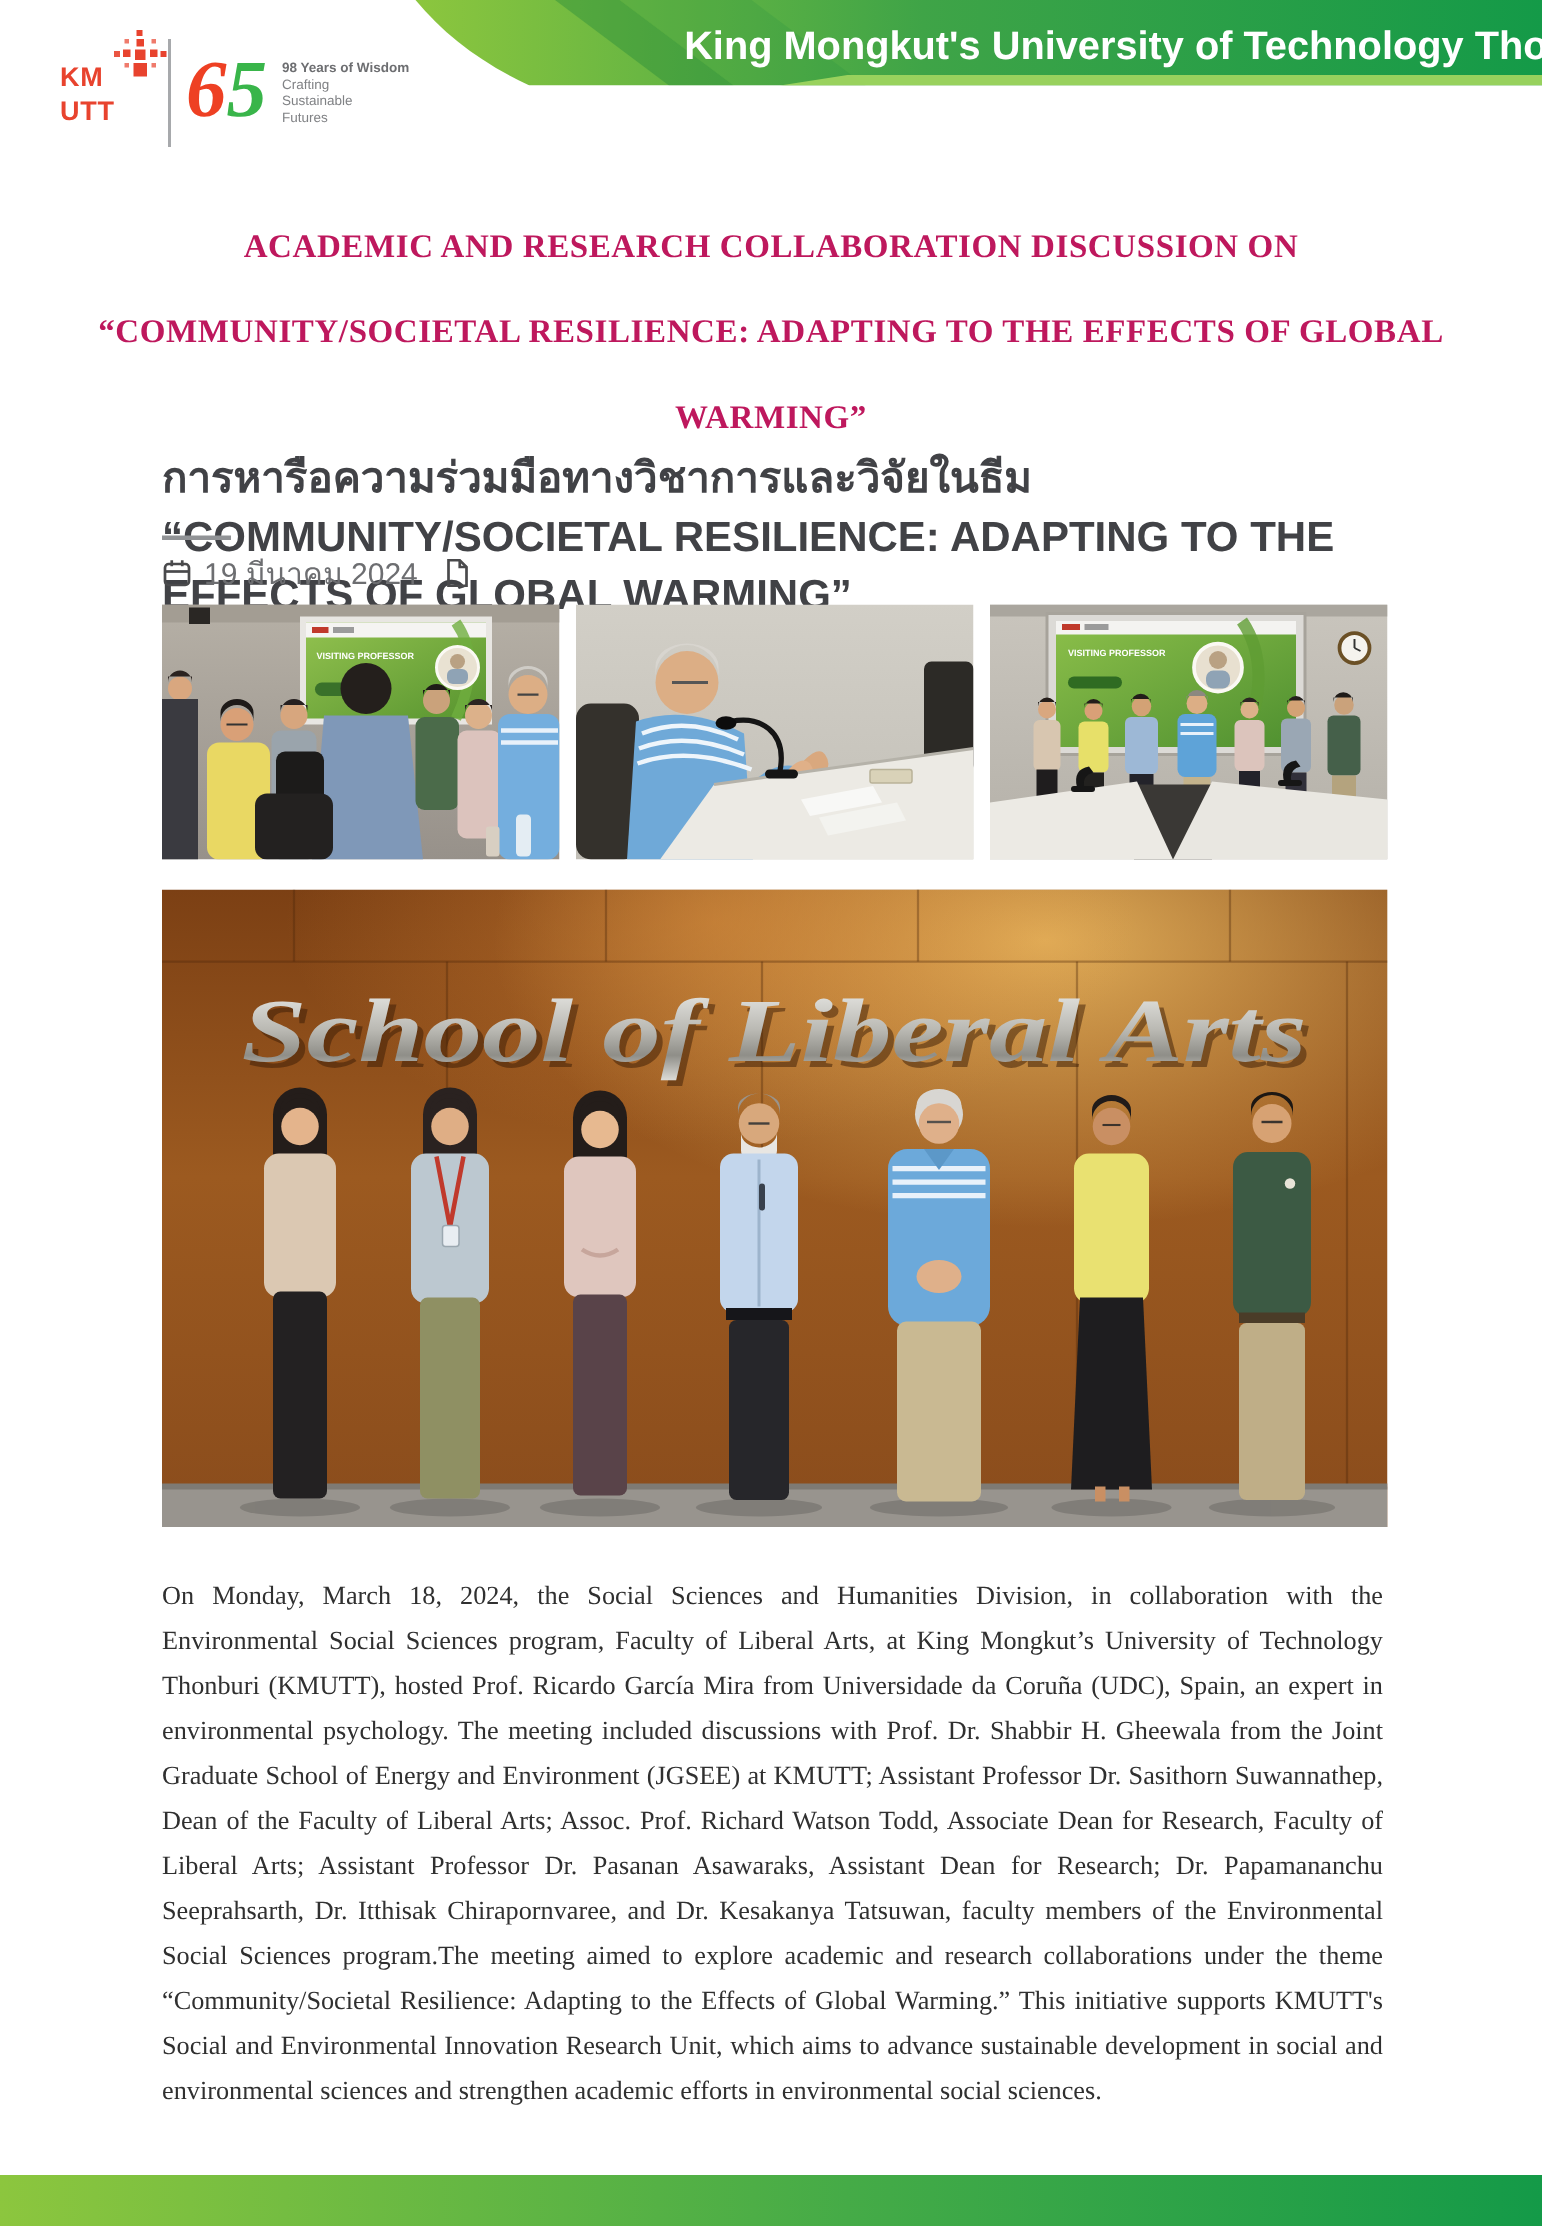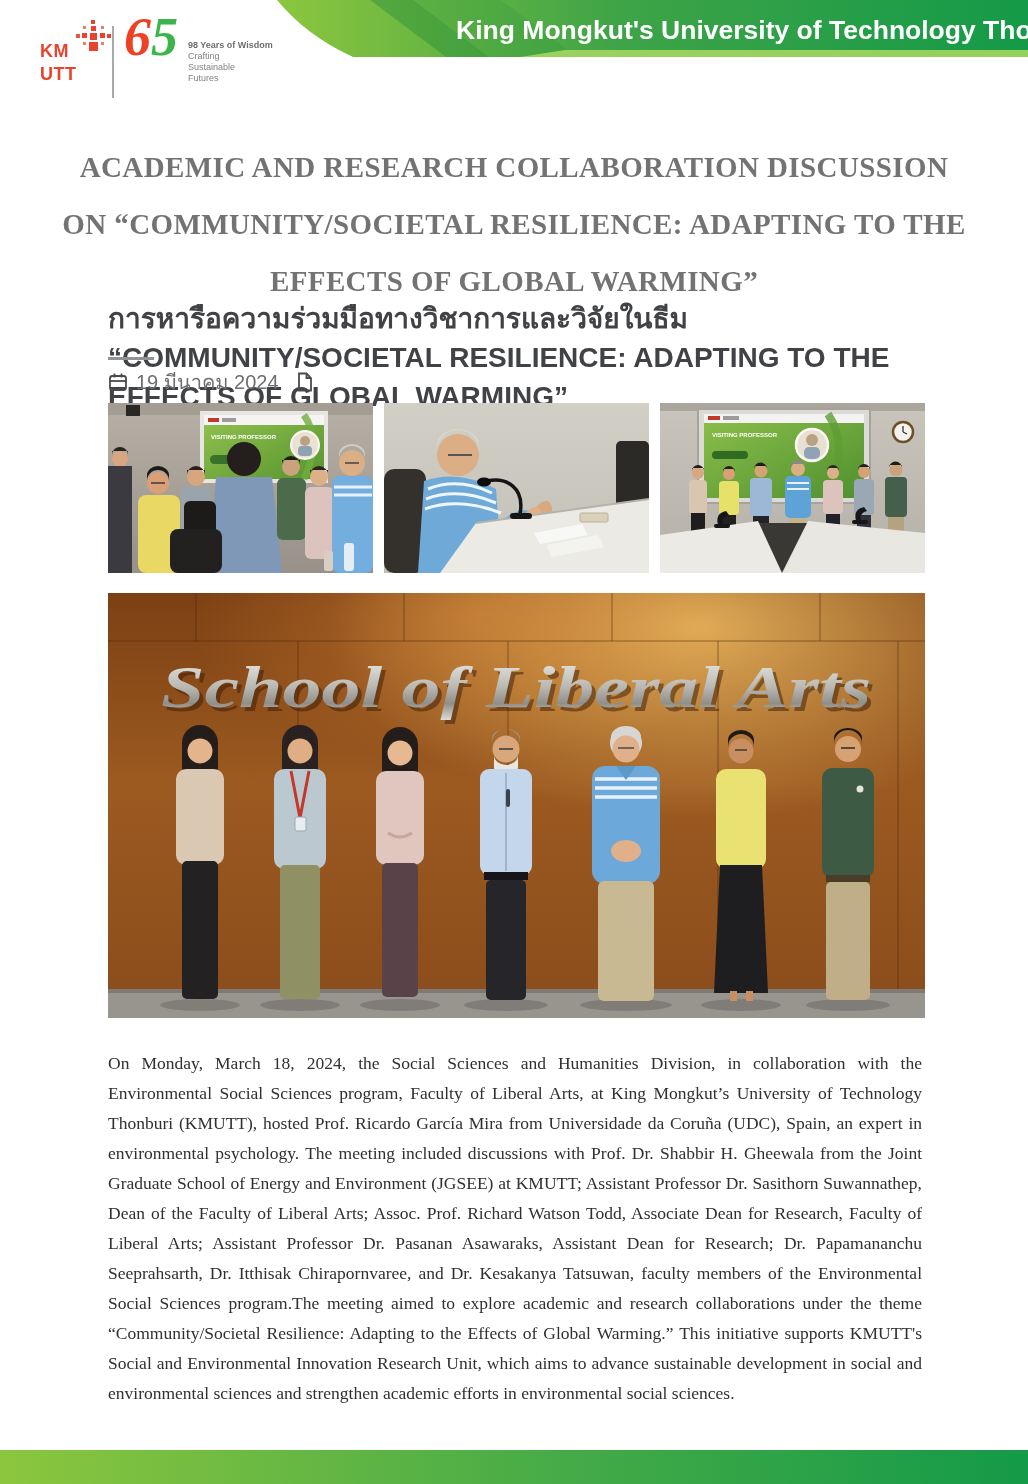--- a/index.html
+++ b/index.html
@@ -6,33 +6,33 @@
   .page{position:relative;width:1028px;height:1484px;background:#ffffff;overflow:hidden;
         font-family:"Liberation Sans",sans-serif;}
 
   
   .logo-block{position:absolute;left:20px;top:12px;height:92px;display:flex;align-items:flex-start;}
   .kmutt-mark{position:relative;width:92px;height:92px;}
   .kmutt-letters{position:absolute;left:4px;top:28px;color:#e8432e;font-weight:bold;
                  font-size:18px;line-height:23px;letter-spacing:.5px;margin-left:16px;}
   .kmutt-cross{position:absolute;left:56px;top:8px;}
   .logo-divider{width:2px;height:72px;background:#a7a9ac;margin:14px 10px 0 0;}
-  .logo65{font-style:italic;font-weight:bold;font-size:54px;line-height:50px;
+  .logo65{margin-top:22px;font-style:italic;font-weight:bold;font-size:54px;line-height:50px;
           font-family:"Liberation Serif",serif;}
   .logo65 .six{color:#ee4023;}
   .logo65 .five{color:#39b54a;}
   .logo-tagline{margin:28px 0 0 10px;font-size:9px;line-height:11px;color:#808285;}
   .logo-tagline .bold{font-weight:bold;color:#6d6e71;}
 
   .banner{position:absolute;top:0;right:0;width:763px;height:57px;}
 
   
   .title-en{position:absolute;left:58px;right:58px;top:120px;text-align:center;
-            font-family:"Liberation Serif",serif;font-weight:bold;font-size:29px;
-            line-height:57px;color:#737373;letter-spacing:.4px;}
+            font-family:"Liberation Serif",serif;font-weight:bold;font-size:22px;
+            line-height:57px;color:#be185d;letter-spacing:.4px;}
   .title-th{position:absolute;left:108px;width:832px;top:276px;font-weight:bold;
             font-size:28px;line-height:39px;color:#414246;}
   .th-underline{position:absolute;left:108px;top:357px;width:46px;height:3px;background:#919396;}
 
   
   .meta{position:absolute;left:108px;top:366px;display:flex;align-items:center;
         font-size:20px;color:#6d6e71;}
   .meta .ico{margin-right:8px;display:flex;align-items:center;}
   .meta .gap{width:18px;}
 

